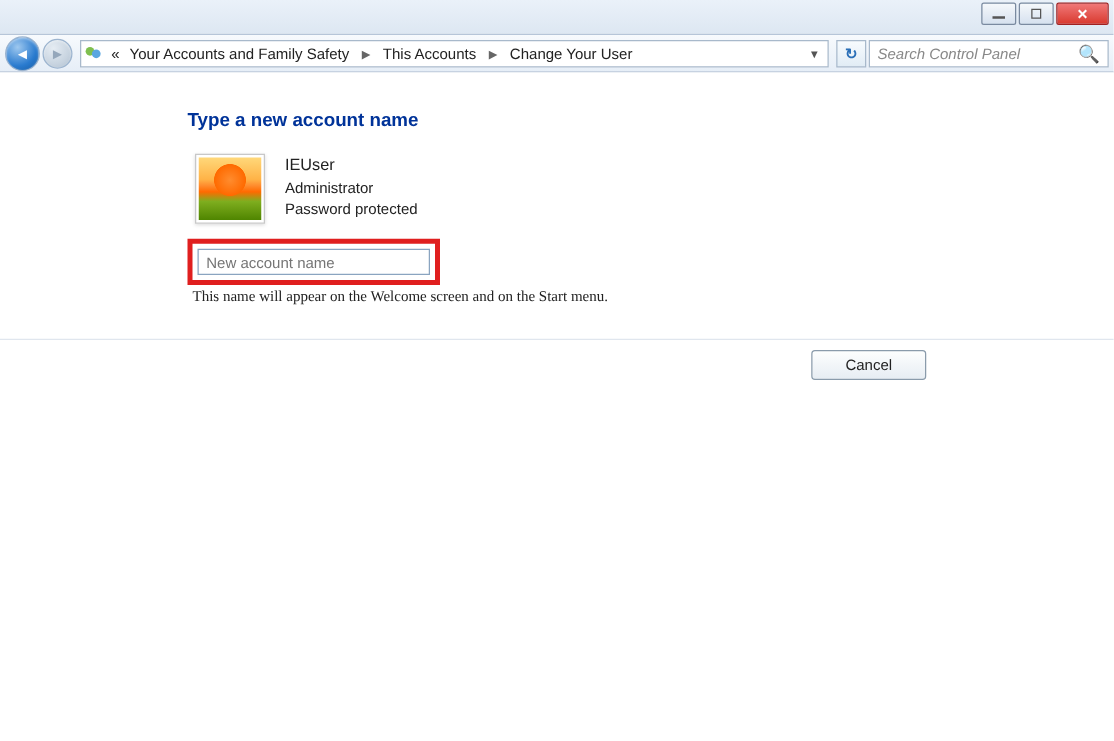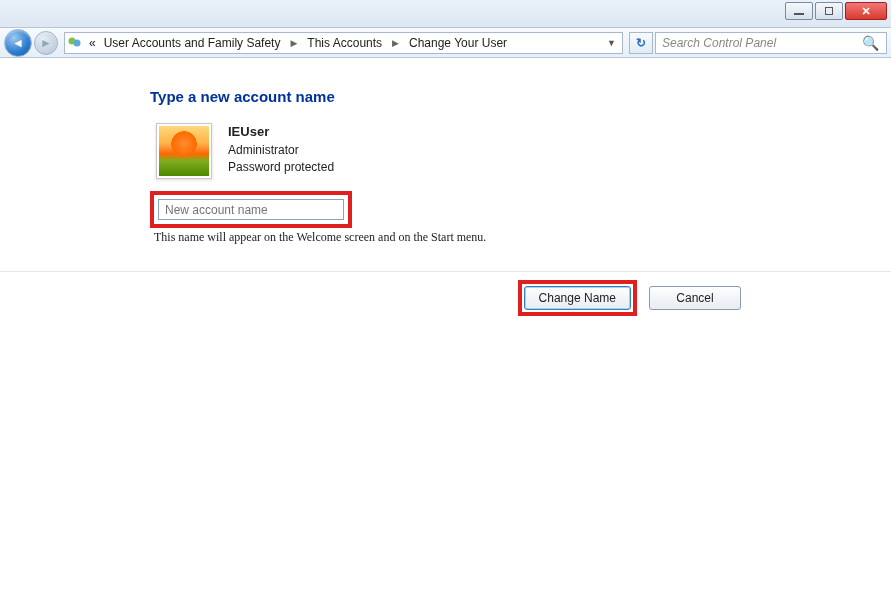--- a/index.html
+++ b/index.html
@@ -101,21 +101,21 @@
     .refresh-btn {
       width: 24px; height: 22px;
       border: 1px solid #a8b9cb;
       background: linear-gradient(to bottom, #f7fbfe, #e1ecf5);
       display: flex; align-items: center; justify-content: center;
       color: #2a6fb7;
       cursor: pointer;
       font-weight: bold;
     }
     .searchbox {
-      width: 232px;
+      width: 192px;
       height: 22px;
       border: 1px solid #a8b9cb;
       background: #fff;
       display: flex;
       align-items: center;
       padding: 0 6px;
       color: #888;
       font-style: italic;
       justify-content: space-between;
     }
@@ -156,21 +156,21 @@
     }
     .avatar-img::before {
       content: "";
       position: absolute;
       left: 10%; top: 5%;
       width: 80%; height: 60%;
       background: radial-gradient(circle at 50% 50%, #ff8c2e 0%, #ff6a00 50%, transparent 52%);
       border-radius: 50%;
     }
     .user-meta { font-size: 12px; color: #222; line-height: 1.45; padding-top: 0px;}
-    .user-meta .uname { font-size: 13px; font-weight: bold; }
+    .user-meta .uname { font-size: 13px; }
     .highlight-red {
       border: 4px solid #e01f1f;
       padding: 4px;
       display: inline-block;
     }
     .input-wrap { margin-bottom: 2px; margin-left: 0;}
     .name-input {
       width: 186px;
       height: 21px;
       border: 1px solid #8aa4c0;
@@ -246,21 +246,21 @@
     <span class="favicon">
       <svg width="16" height="16" viewBox="0 0 16 16">
           <circle cx="5" cy="6" r="3.5" fill="#7fbf4f"></circle>
           <circle cx="10" cy="8" r="3.5" fill="#5aa6e0"></circle>
         </svg>
     </span>
     <span class="crumb">
         <span>«</span>
       </span>
     <span class="crumb">
-        <span>User Accounts and Family Safety</span>
+        <span>Your Accounts and Family Safety</span>
       </span>
     <span class="chev">▶</span>
     <span class="crumb">
         <span>This Accounts</span>
       </span>
     <span class="chev">▶</span>
     <span class="crumb">
         <span>Change Your User</span>
       </span>
     <span style="flex:1"></span>
@@ -296,18 +296,15 @@
       <span class="highlight-red">
         <input class="name-input" placeholder="New account name" style="">
       </span>
     </div>
     <div class="helper">This name will appear on the Welcome screen and on the Start menu.</div>
   </div>
 
   <div class="footer-sep"></div>
 
   <div class="button-row">
-    <span class="btn-highlight">
-      <button class="wbtn default">Change Name</button>
-    </span>
     <button class="wbtn">Cancel</button>
   </div>
 </div>
 
 </body></html>

